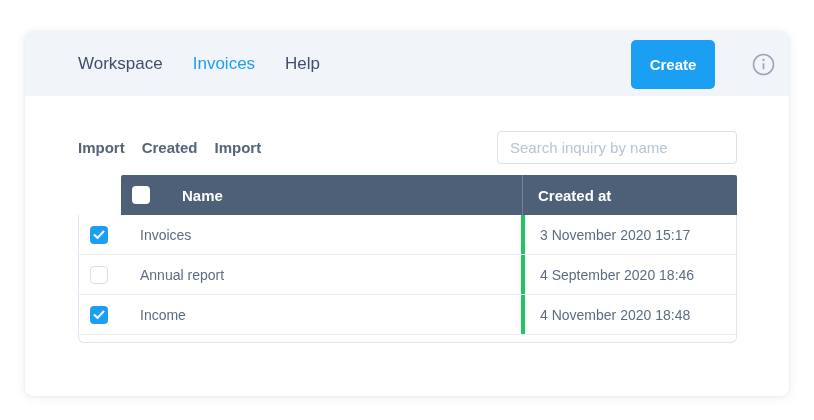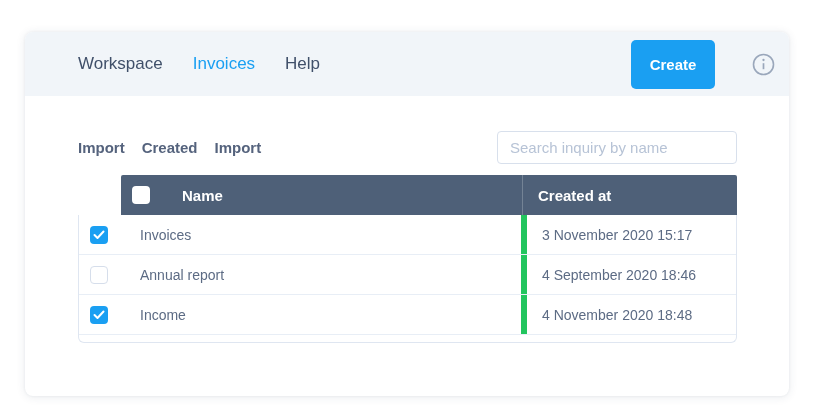--- a/index.html
+++ b/index.html
@@ -66,21 +66,21 @@
   .cell-date{width:215px;padding-left:15px;flex-shrink:0;align-self:stretch;display:flex;align-items:center;}
   .t-header .cell-date{border-left:1px solid rgba(255,255,255,0.22);}
   .t-body{
     border:1px solid var(--border-soft);border-top:none;
     border-radius:0 0 6px 6px;padding-bottom:7px;background:#fff;
   }
   .t-row{
     display:flex;align-items:center;height:40px;
     border-bottom:1px solid #e8eef6;font-size:14px;color:var(--text-soft);
   }
-  .t-row .cell-date{border-left:6px solid #22c55e;}
+  .t-row .cell-date{border-left:4px solid #22c55e;}
   
   .cb{
     width:18px;height:18px;border-radius:4px;display:inline-flex;
     align-items:center;justify-content:center;cursor:pointer;flex-shrink:0;
   }
   .cb.header-cb{background:#fff;}
   .cb.checked{background:var(--accent);}
   .cb.unchecked{background:#fff;border:1px solid #d6deeb;}
   .cb .check{display:none;}
   .cb.checked .check{display:block;}

